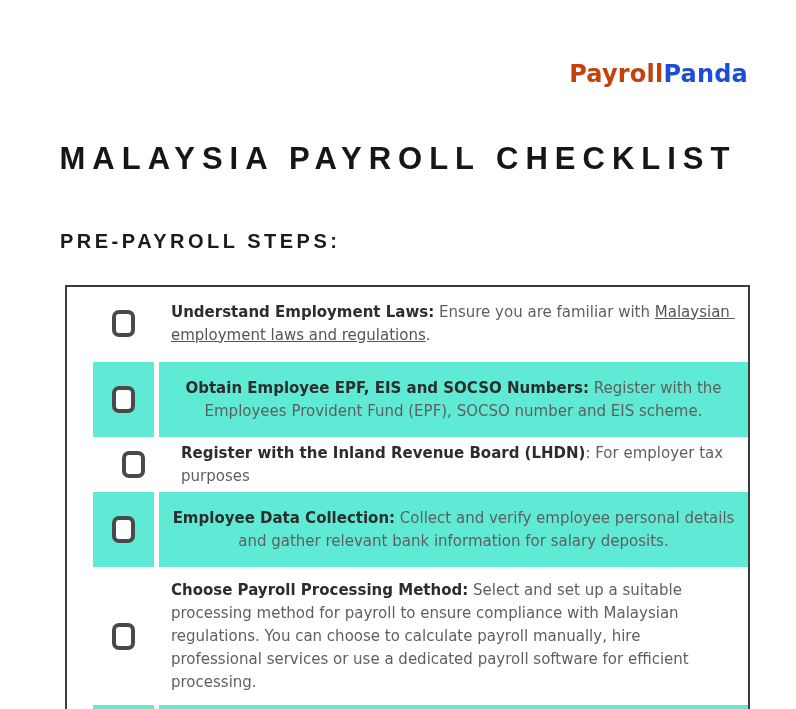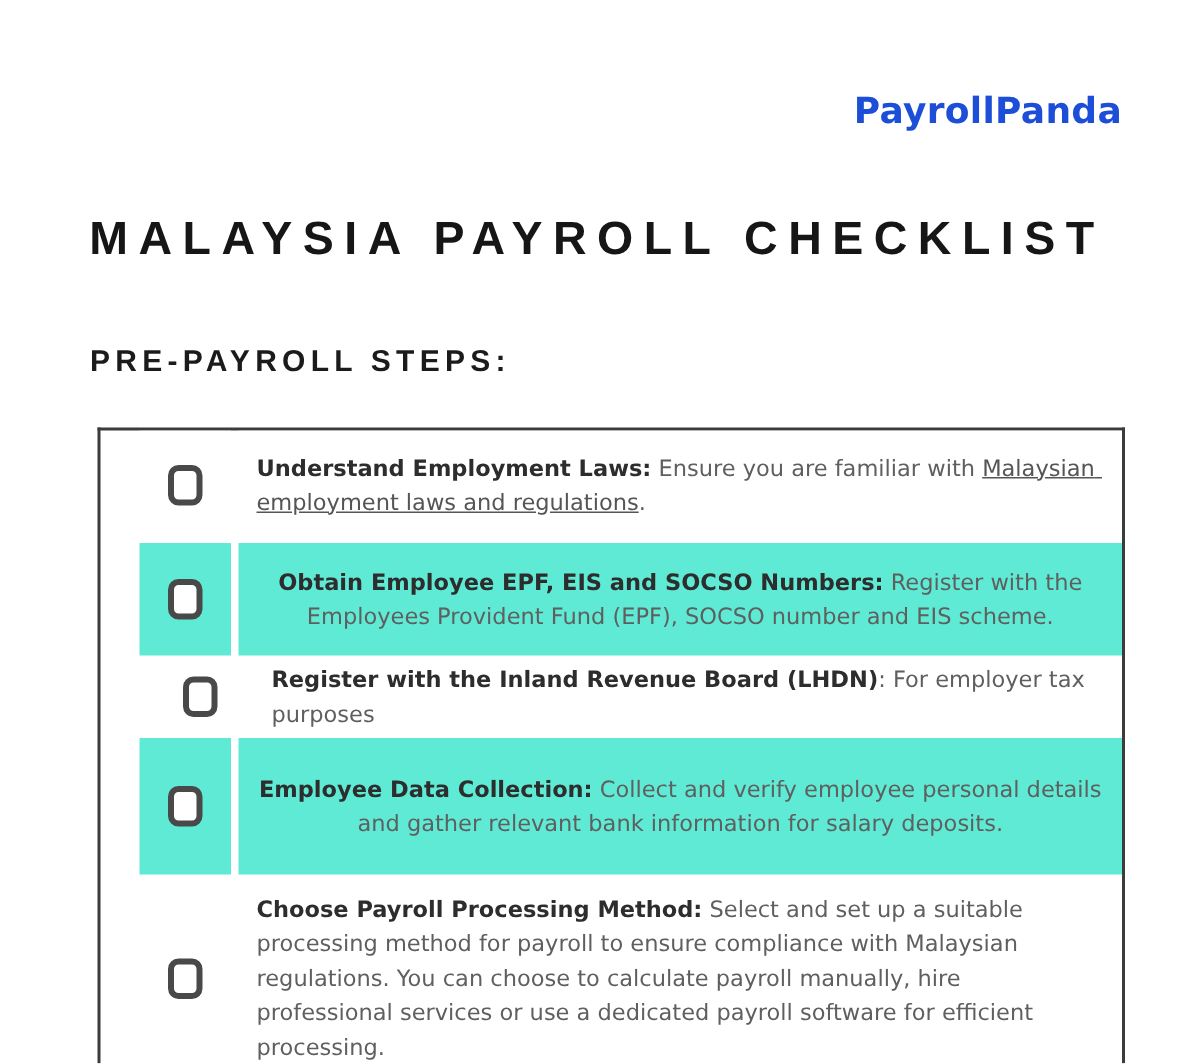--- a/index.html
+++ b/index.html
@@ -15,21 +15,21 @@
   
   .logo {
     position: absolute;
     top: 60px;
     right: 48px;
     font-size: 24px;
     font-weight: 700;
     letter-spacing: 0.2px;
     font-family: "DejaVu Sans", sans-serif;
   }
-  .logo .logo-payroll { color: #1d4ed8; }
+  .logo .logo-payroll { color: #c2410c; }
   .logo .logo-panda { color: #1d4ed8; }
 
   
   .doc-title {
     position: absolute;
     top: 141px;
     left: 0;
     width: 100%;
     text-align: center;
     font-family: "Liberation Sans", sans-serif;
@@ -98,21 +98,21 @@
     width: 23px;
     height: 27px;
     border: 4px solid #494949;
     border-radius: 7px;
     background: #ffffff;
     cursor: pointer;
   }
   .r1 { height: 73px; }
   .r2 { height: 75px; }
   .r3 { height: 51px; padding-left: 10px; }
-  .r4 { height: 91px; }
+  .r4 { height: 75px; }
   .r5 { height: 134px; }
   .r6 { height: 30px; }
 </style>
 </head>
 <body>
 
 <div class="page">
 
   <div class="logo">
     <span class="logo-payroll">Payroll</span><span class="logo-panda">Panda</span>

